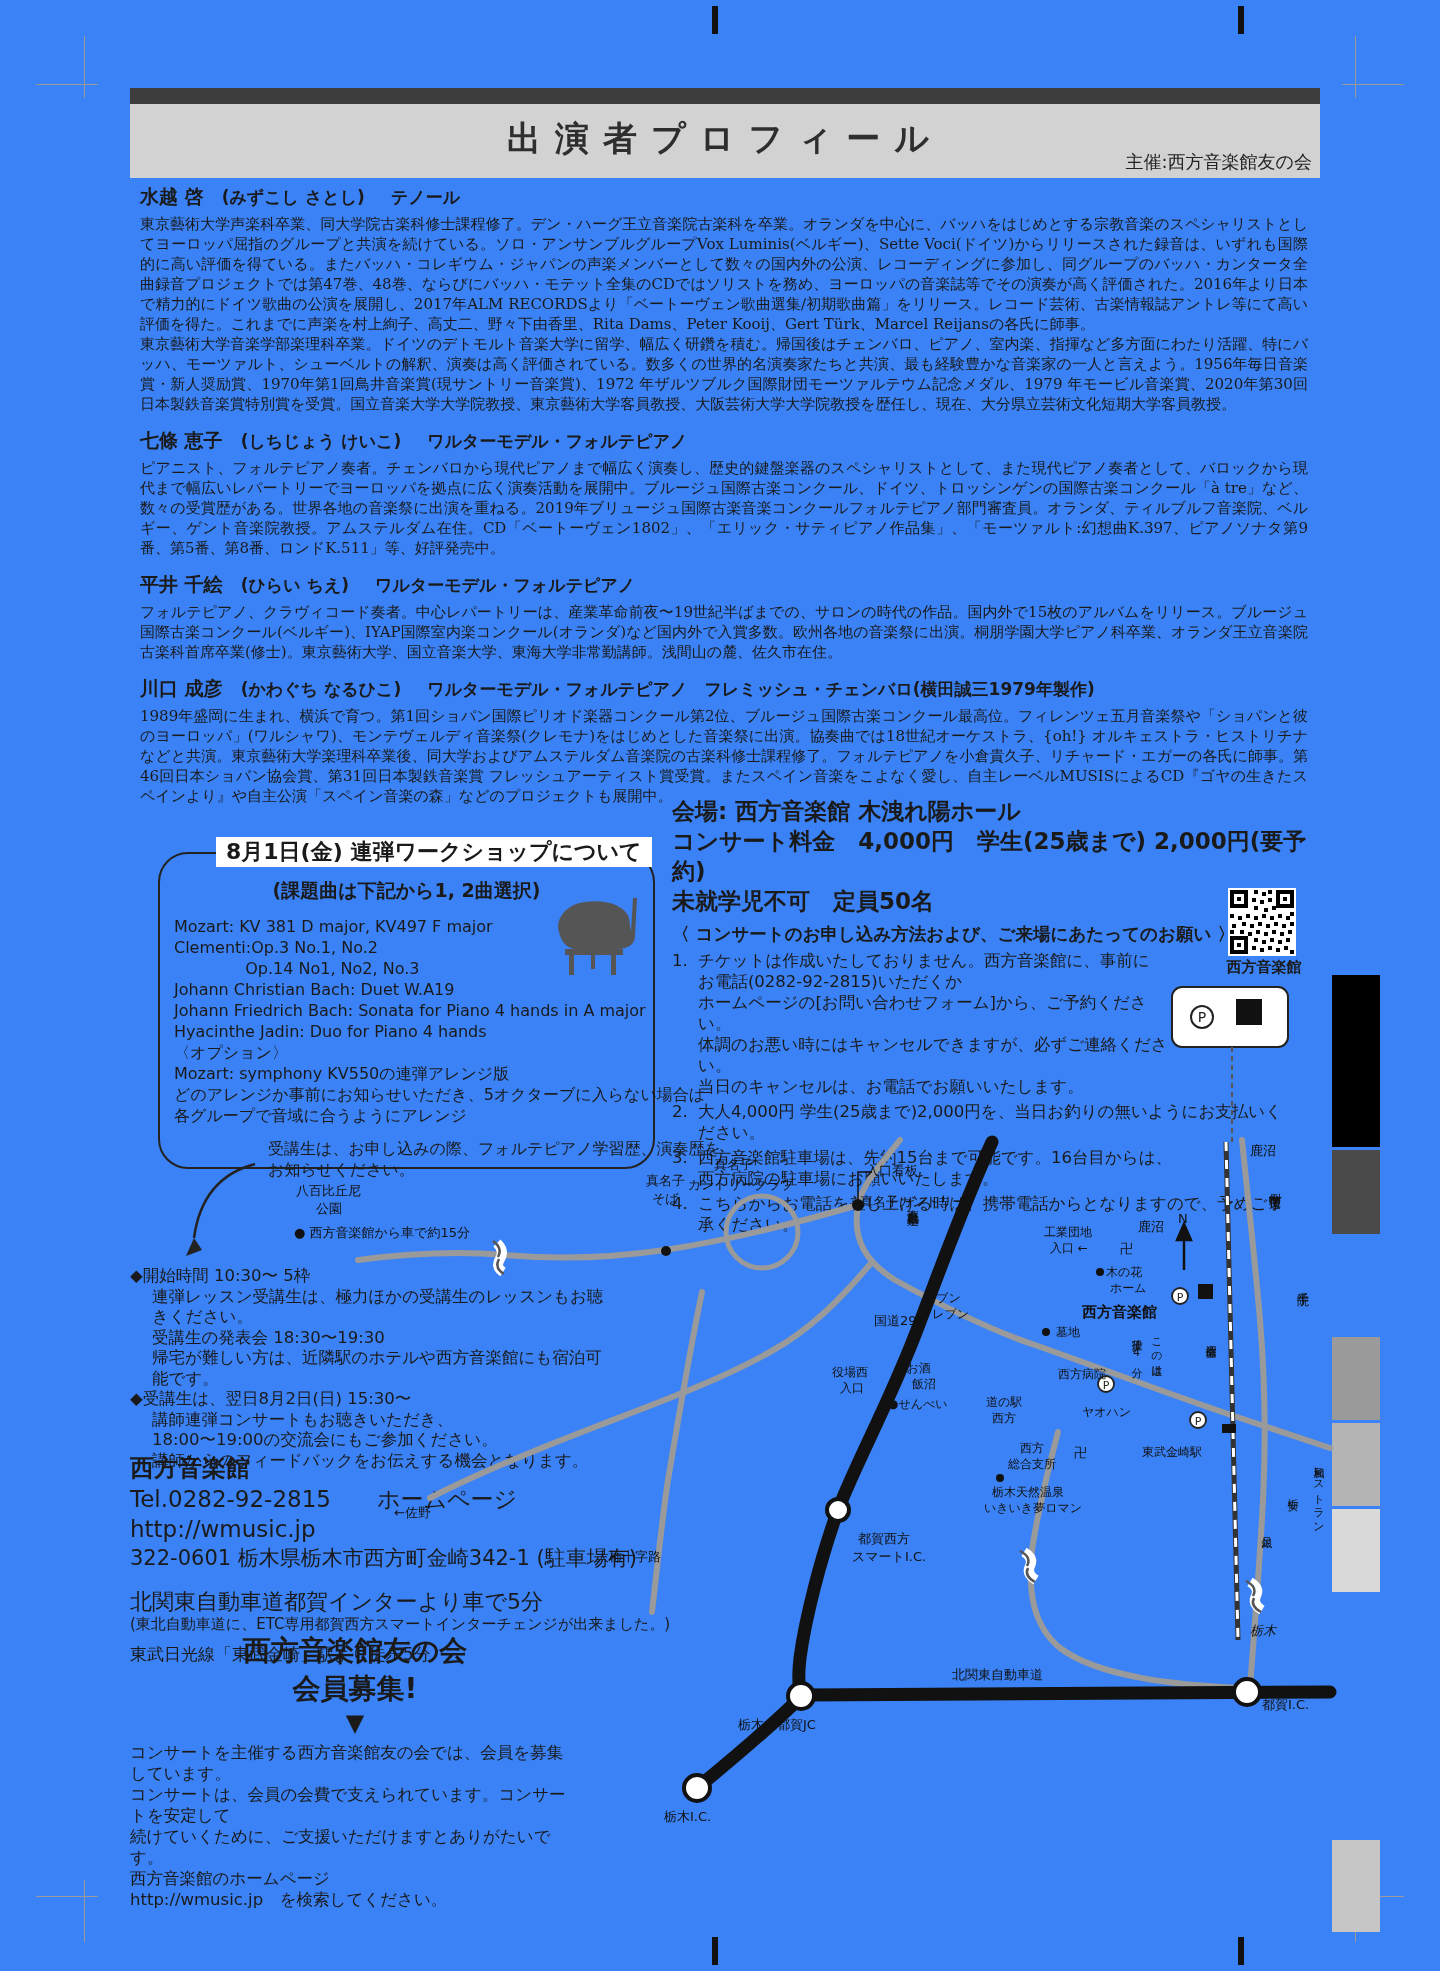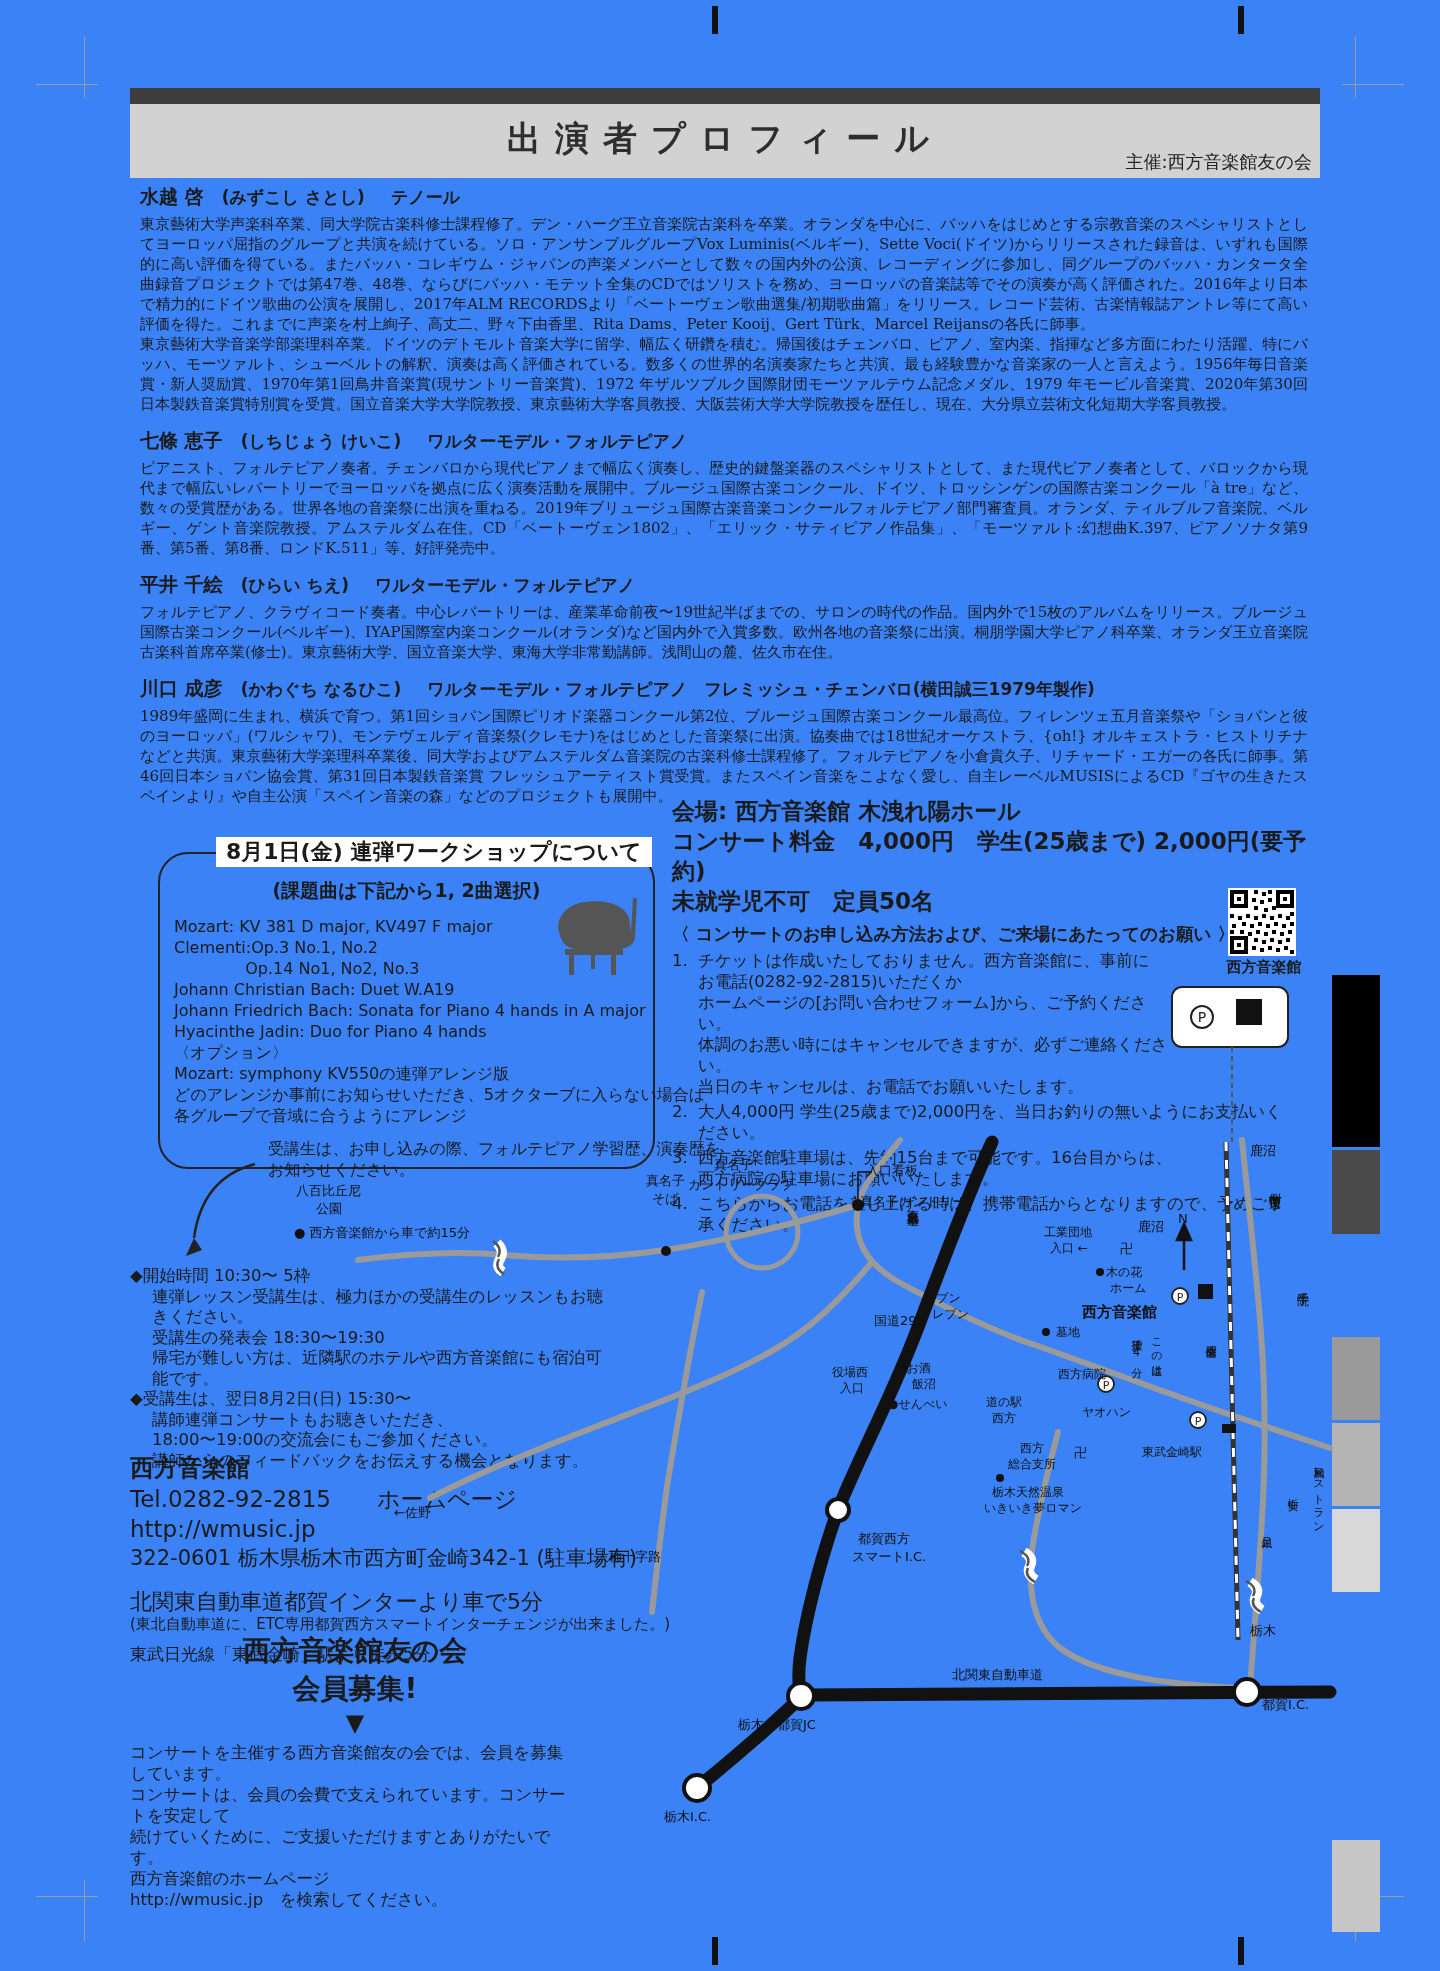--- a/index.html
+++ b/index.html
@@ -373,21 +373,21 @@
       <div class="mlab ms12" style="left: 1020px; top: 1442px;">西方</div>
       <div class="mlab ms12" style="left: 1008px; top: 1458px;">総合支所</div>
       <div class="mlab mv" style="left: 1204px; top: 1336px;">鹿沼信金</div>
       <div class="mlab mv12" style="left: 1268px; top: 1184px;">例幣使街道</div>
       <div class="mlab mv12" style="left: 1296px; top: 1282px;">千手院</div>
       <div class="mlab ms13" style="left: 1250px; top: 1144px;">鹿沼</div>
       <div class="mlab ms12" style="left: 1142px; top: 1446px;">東武金崎駅</div>
       <div class="mlab mv" style="left: 1260px; top: 1528px;">足銀</div>
       <div class="mlab mv" style="left: 1286px; top: 1490px;">栃安</div>
       <div class="mlab mv" style="left: 1312px; top: 1458px;">和風レストラン</div>
-      <div class="mlab ms13" style="left: 1250px; top: 1624px;">栃木</div>
+      <div class="mlab ms13" style="left: 1250px; top: 1624px; font-style: italic;">栃木</div>
       <div class="mlab ms12" style="left: 992px; top: 1486px;">栃木天然温泉</div>
       <div class="mlab ms12" style="left: 984px; top: 1502px;">いきいき夢ロマン</div>
       <div class="mlab ms13" style="left: 858px; top: 1532px;">都賀西方</div>
       <div class="mlab ms13" style="left: 852px; top: 1550px;">スマートI.C.</div>
       <div class="mlab ms13" style="left: 596px; top: 1550px;">大柿十字路</div>
       <div class="mlab ms13" style="left: 394px; top: 1506px;">←佐野</div>
       <div class="mlab mv12" style="left: 906px; top: 1200px;">東北自動車道</div>
       <div class="mlab ms13" style="left: 952px; top: 1668px;">北関東自動車道</div>
       <div class="mlab ms13" style="left: 738px; top: 1718px;">栃木・都賀JC</div>
       <div class="mlab ms13" style="left: 1262px; top: 1698px;">都賀I.C.</div>

